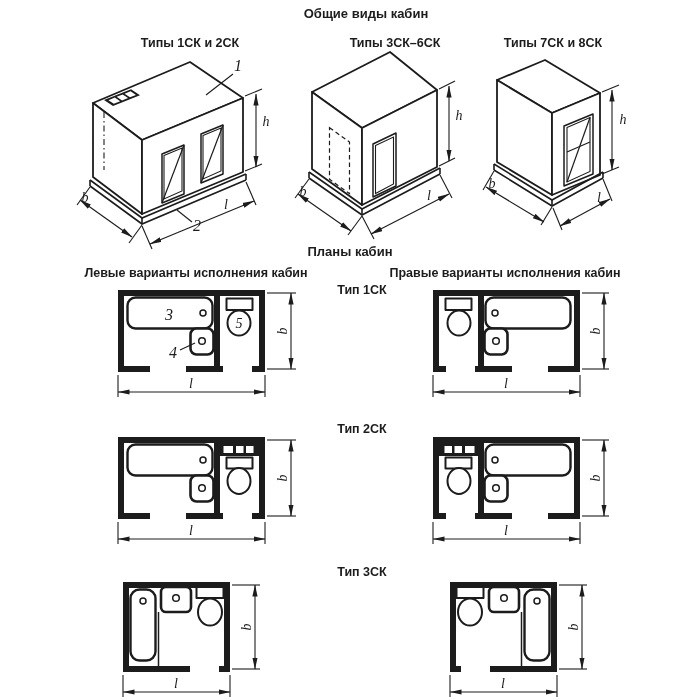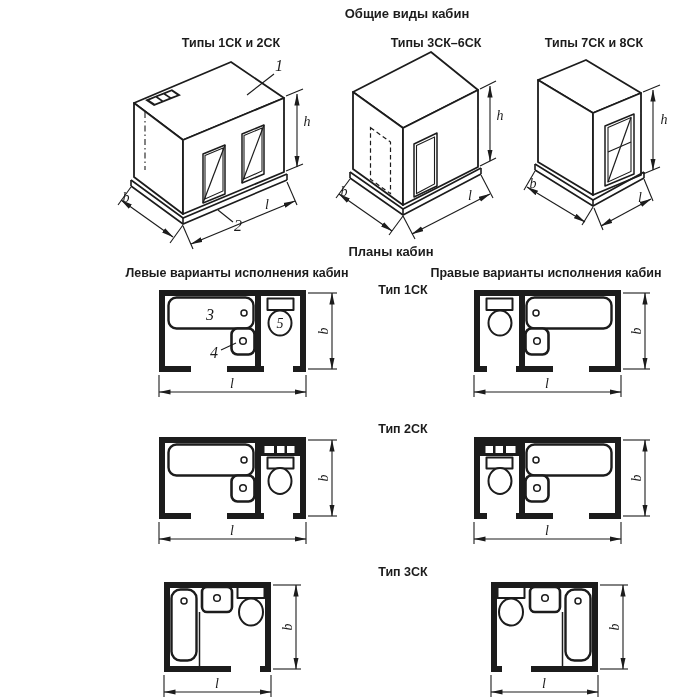--- a/index.html
+++ b/index.html
@@ -1,16 +1,16 @@
 <!DOCTYPE html>
 <html><head>
 <meta charset="utf-8">
 <style>
   html,body{margin:0;padding:0;background:#fff;}
-  .stage{position:relative;width:640px;height:700px;background:#fff;overflow:hidden;padding-left:41px;}
+  .stage{position:relative;width:640px;height:700px;background:#fff;overflow:hidden;}
   text{fill:#1c1c1c;}
   .hdr{font-family:"Liberation Sans","DejaVu Sans",sans-serif;font-weight:600;font-size:13px;}
   .hdr2{font-family:"Liberation Sans","DejaVu Sans",sans-serif;font-weight:600;font-size:12.5px;}
   .dim{font-family:"Liberation Serif","DejaVu Serif",serif;font-style:italic;font-size:14px;}
   .call{font-family:"Liberation Serif","DejaVu Serif",serif;font-style:italic;font-size:16px;}
   .call-sm{font-family:"Liberation Serif","DejaVu Serif",serif;font-style:italic;font-size:14px;}
   .w{fill:#1c1c1c;stroke:none;}
   .s1{stroke:#1c1c1c;stroke-width:1.1;fill:none;}
   .s12{stroke:#1c1c1c;stroke-width:1.2;fill:none;}
   .s15{stroke:#1c1c1c;stroke-width:1.5;fill:none;}

